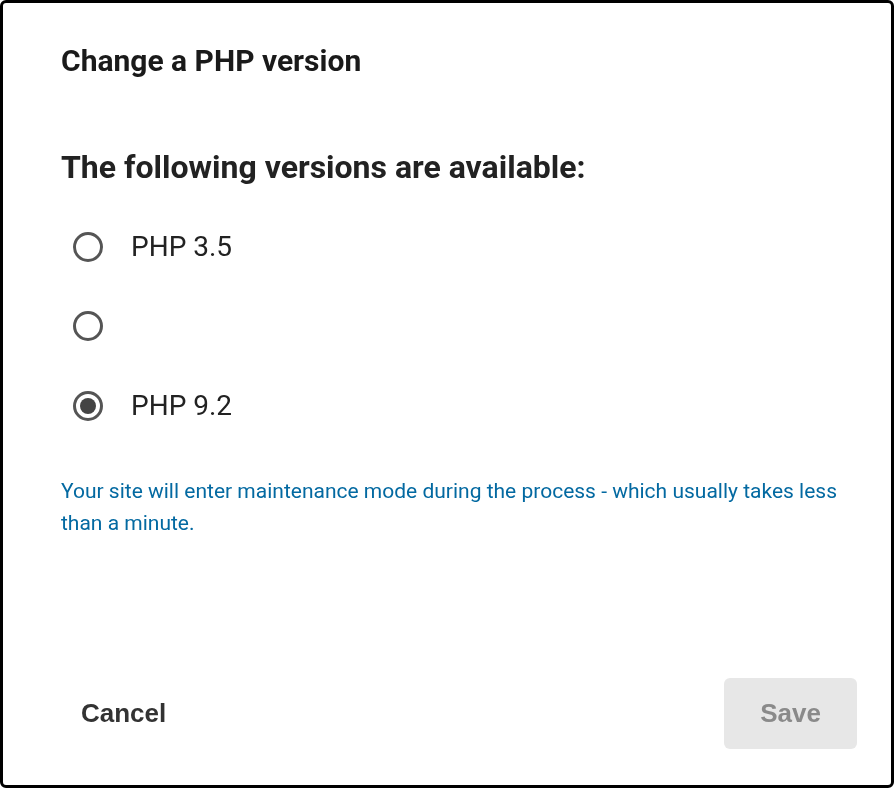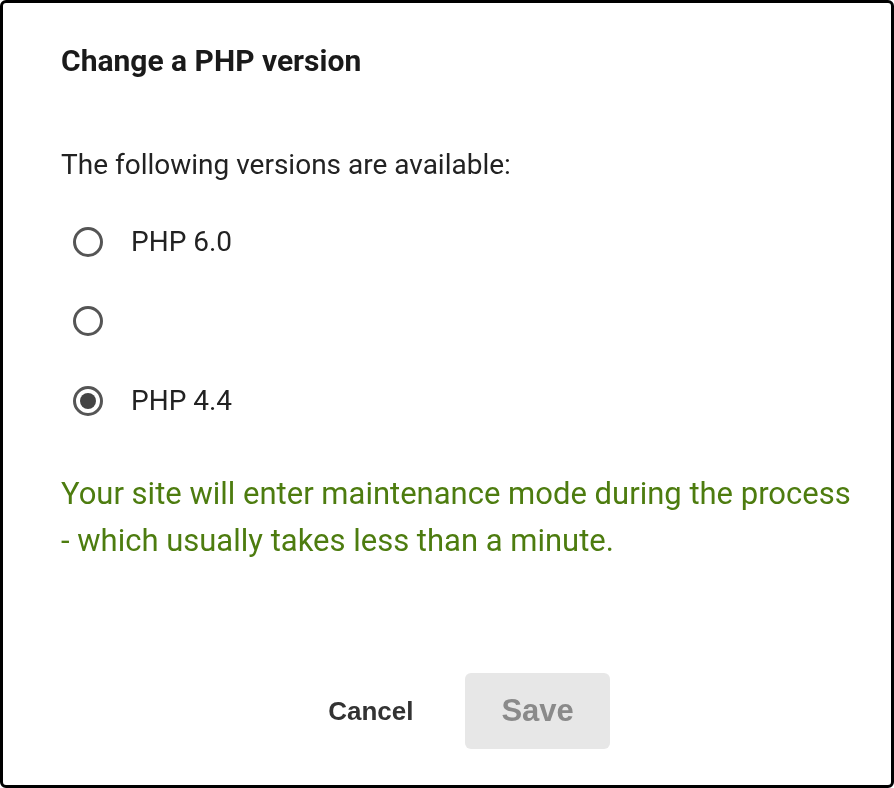--- a/index.html
+++ b/index.html
@@ -27,24 +27,24 @@
     }
     
     .dialog-title {
       font-size: 30px;
       font-weight: 700;
       color: #1a1a1a;
       margin-bottom: 70px;
     }
     
     .intro-text {
-      font-size: 28px;
+      font-size: 32px;
       color: #222;
       margin-bottom: 44px;
-      font-weight: 400;
+      font-weight: 700;
     }
     
     .radio-group {
       display: flex;
       flex-direction: column;
       gap: 48px;
       padding-left: 12px;
       margin-bottom: 54px;
     }
     
@@ -74,73 +74,73 @@
       border-radius: 50%;
       display: block;
     }
     
     .radio-label {
       font-size: 28px;
       color: #222;
     }
     
     .note-text {
-      font-size: 31px;
-      color: #4d7c0f;
+      font-size: 21px;
+      color: #0369a1;
       line-height: 1.5;
     }
     
     .button-row {
       margin-top: auto;
       display: flex;
-      justify-content: center;
+      justify-content: space-between;
       align-items: center;
       gap: 32px;
     }
     
     .btn-cancel {
       background: transparent;
       border: none;
       font-size: 26px;
       font-weight: 600;
       color: #333;
       cursor: pointer;
       padding: 18px 20px;
     }
     
     .btn-save {
       background: #e7e7e7;
       border: none;
-      font-size: 31px;
+      font-size: 26px;
       font-weight: 600;
       color: #8a8a8a;
       cursor: pointer;
       padding: 20px 36px;
       border-radius: 6px;
     }
   </style>
 </head>
 <body>
 
 <div class="dialog">
   <h1 class="dialog-title">Change a PHP version</h1>
 
   <p class="intro-text">The following versions are available:</p>
 
   <div class="radio-group">
     <div class="radio-option">
       <span class="radio-circle"></span>
-      <span class="radio-label">PHP 6.0</span>
+      <span class="radio-label">PHP 3.5</span>
     </div>
     <div class="radio-option">
       <span class="radio-circle"></span>
     </div>
     <div class="radio-option">
       <span class="radio-circle selected"></span>
-      <span class="radio-label">PHP 4.4</span>
+      <span class="radio-label">PHP 9.2</span>
     </div>
   </div>
 
   <p class="note-text">Your site will enter maintenance mode during the process - which usually takes less than a minute.</p>
 
   <div class="button-row">
     <button class="btn-cancel">Cancel</button>
     <button class="btn-save">Save</button>
   </div>
 </div>

